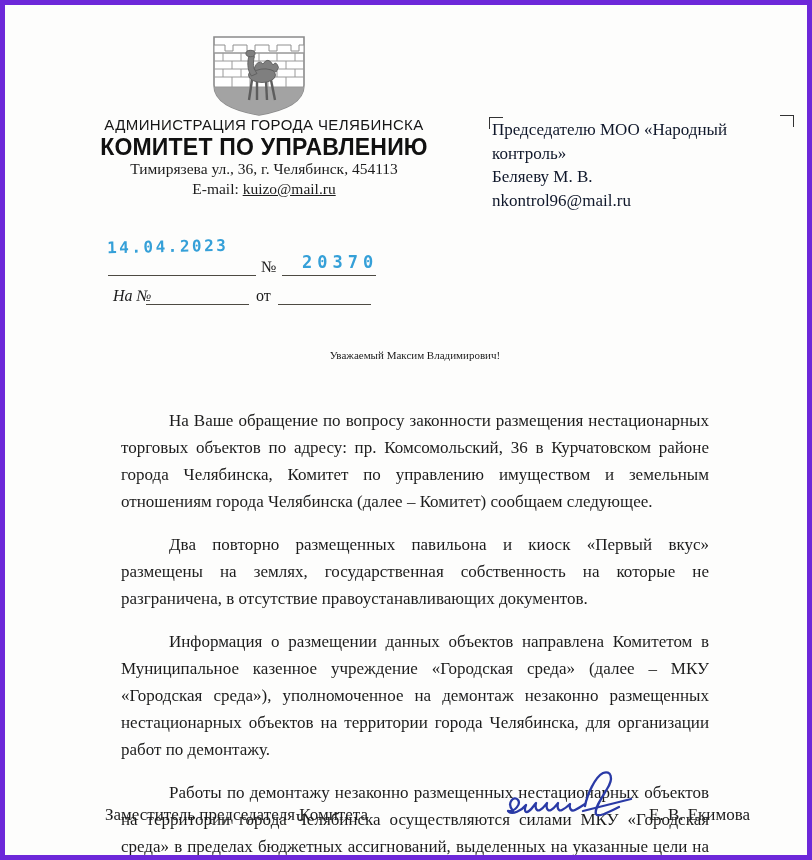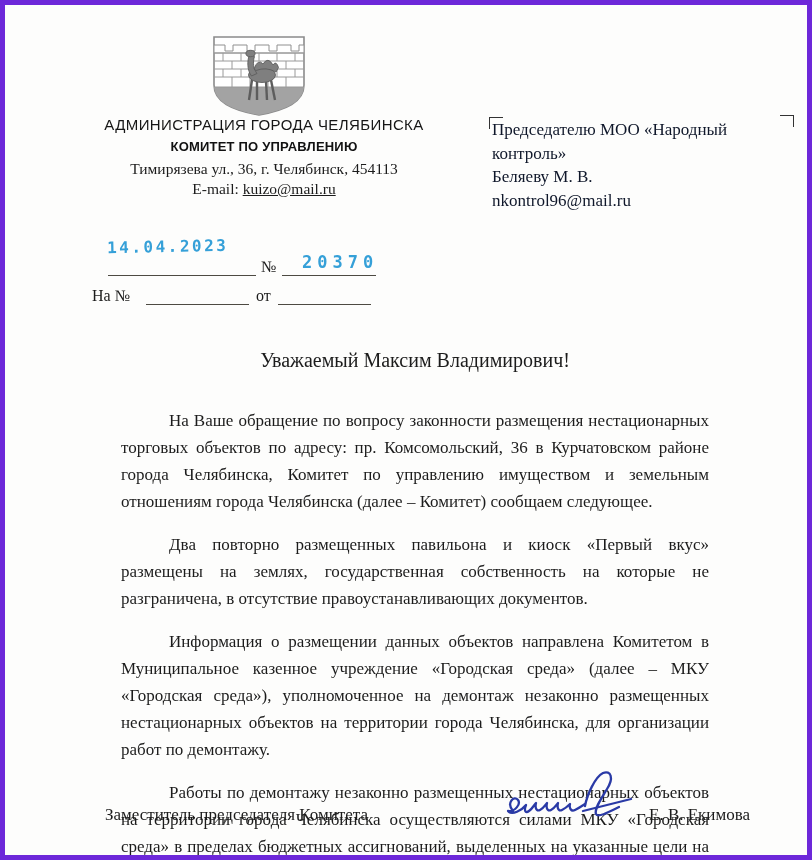--- a/index.html
+++ b/index.html
@@ -16,21 +16,21 @@
   }
   
   .emblem{position:absolute;left:206px;top:30px;width:96px;height:82px;}
   .lh-text{position:absolute;left:40px;top:111px;width:438px;text-align:center;}
   .org-parent{
     font-family:"Liberation Sans", sans-serif;
     font-size:15px;letter-spacing:.4px;color:#161616;
   }
   .org-name{
     font-family:"Liberation Sans", sans-serif;
-    font-weight:bold;font-size:13px;line-height:22px;color:#111;
+    font-weight:bold;font-size:23px;line-height:22px;color:#111;
     margin-top:3px;letter-spacing:.2px;
   }
   .lh-contacts{font-size:15.5px;line-height:19.5px;margin-top:1px;color:#1c1c1c;}
   .lh-contacts .email-link{text-decoration:underline;}
   
   .recipient{
     position:absolute;left:487px;top:113px;width:290px;
     font-size:17px;line-height:23.5px;color:#0f172a;
   }
   .corner{position:absolute;width:13px;height:11px;border-top:1.6px solid #333;}
@@ -50,26 +50,26 @@
     position:absolute;left:297px;top:247px;
     font-size:17px;letter-spacing:5px;
   }
   .uline{position:absolute;border-bottom:1.2px solid #4d4a42;height:0;}
   .ul-a{left:103px;top:270px;width:148px;}
   .ul-b{left:277px;top:270px;width:94px;}
   .ul-c{left:141px;top:299px;width:103px;}
   .ul-d{left:273px;top:299px;width:93px;}
   .ref-text{position:absolute;font-size:16px;color:#1c1c1c;}
   .no-sign{left:256px;top:253px;}
-  .na-label{left:87px;top:282px;}
+  .na-label{left:108px;top:282px;font-style:italic;}
   .ot-label{left:251px;top:282px;}
   
   .salutation{
     position:absolute;left:100px;top:344px;width:620px;
-    text-align:center;font-size:20px;
+    text-align:center;font-size:11px;
   }
   .body-text{
     position:absolute;left:100px;top:386px;width:620px;
     font-size:17px;line-height:27px;text-align:justify;
   }
   .body-text p{margin:16px;text-indent:48px;}
   
   .sign-position{position:absolute;left:100px;top:800px;font-size:17px;}
   .sign-name{position:absolute;left:644px;top:800px;font-size:17px;}
   .signature-svg{position:absolute;left:492px;top:760px;width:152px;height:74px;}

